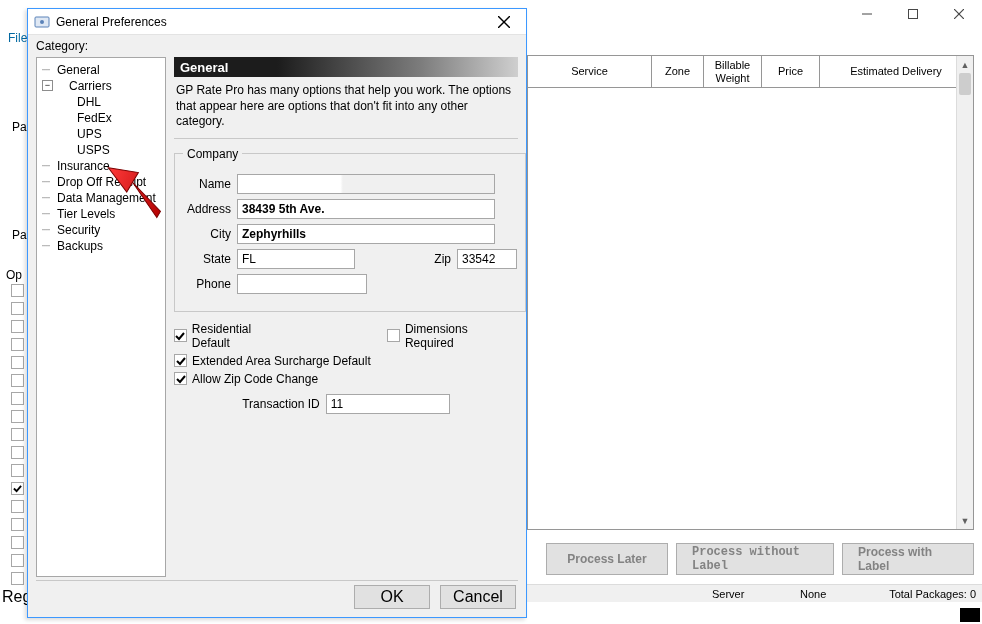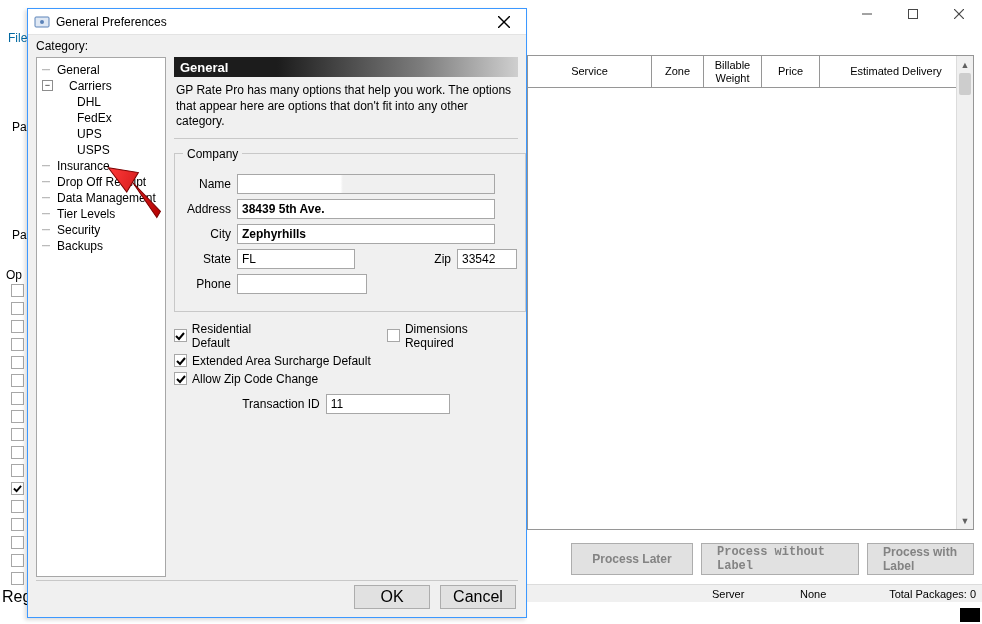--- a/index.html
+++ b/index.html
@@ -43,21 +43,21 @@
   .tbl-scroll .thumb{position:absolute;left:2px;right:2px;top:17px;height:22px;background:#cdcdcd;border-radius:2px;}
   .tbl-scroll .arrow{position:absolute;left:0;right:0;height:17px;display:flex;align-items:center;justify-content:center;color:#606060;font-size:9px;}
   .tbl-scroll .arrow.up{top:0;}
   .tbl-scroll .arrow.dn{bottom:0;}
 
   
   .action-btns{position:absolute;left:555px;top:531px;right:8px;height:34px;display:flex;gap:8px;justify-content:flex-end;margin-top:12px;}
   .action-btns .abtn{flex:0 0 auto;padding:0 15px;height:32px;background:var(--btn);border:1px solid var(--btn-border);color:#838383;font-weight:bold;font-size:12px;display:flex;align-items:center;justify-content:center;}
   .abtn.p1{width:122px;}
   .abtn.p2{width:158px;font-family:Liberation Mono, monospace;}
-  .abtn.p3{width:107px;}
+  .abtn.p3{width:132px;}
 
   .statusbar{position:absolute;left:520px;right:0;top:584px;height:18px;background:var(--bg);display:flex;align-items:center;font-size:11px;border-top:1px solid #dcdcdc;}
   .statusbar .sv{position:absolute;left:192px;}
   .statusbar .nn{position:absolute;left:280px;}
   .statusbar .tp{position:absolute;right:6px;}
 
   .footerbar{position:absolute;left:0;right:0;bottom:0;height:16px;background:#fff;}
   .footerbar .blk{position:absolute;left:960px;top:0;width:20px;height:14px;background:#000;}
 
   

